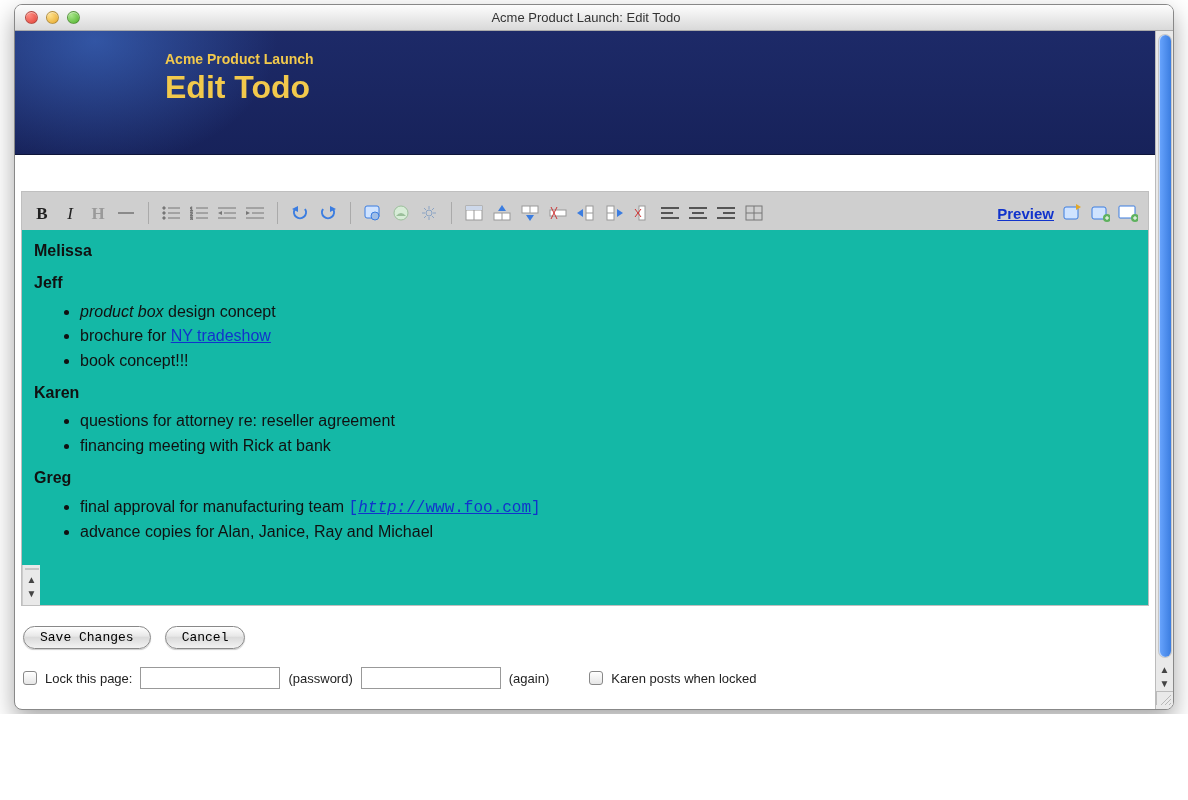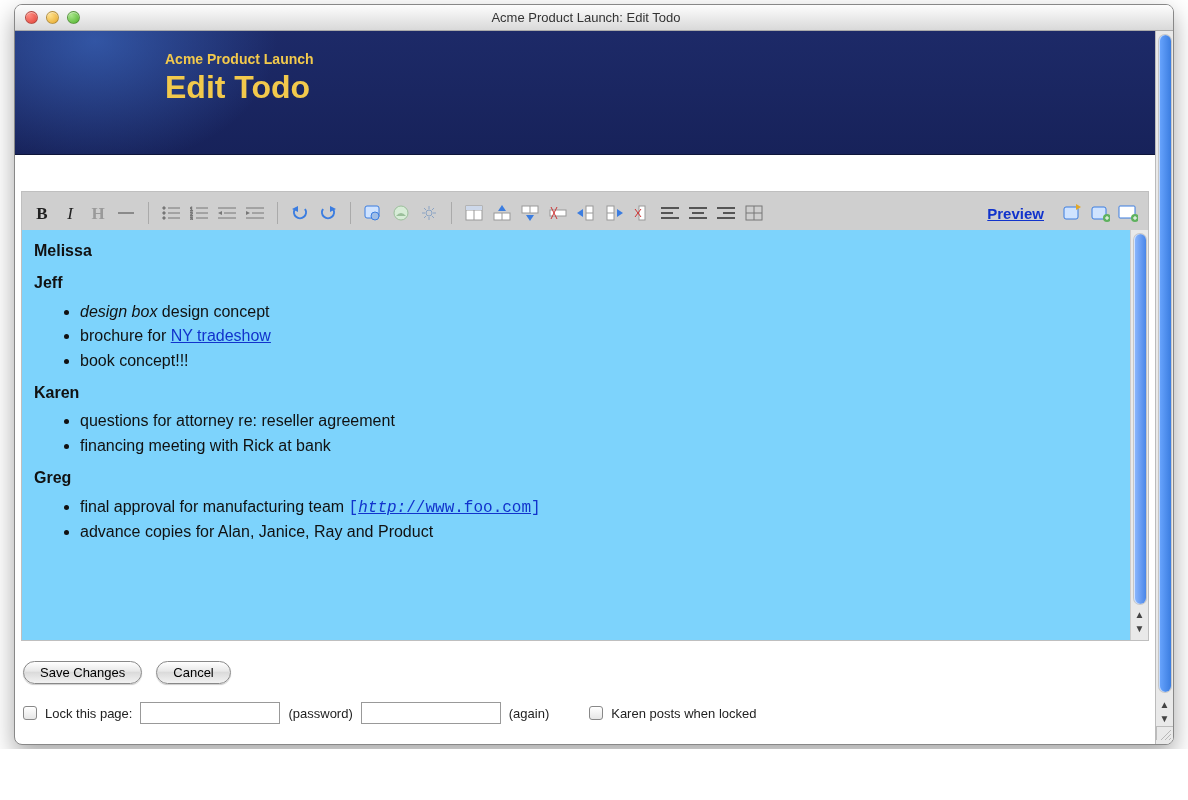--- a/index.html
+++ b/index.html
@@ -140,26 +140,27 @@
   .tbtn .lbl.b { font-weight: bold; }
   .tbtn .lbl.i { font-style: italic; }
   .tbtn .lbl.h { font-weight: bold; color: #9a9a9a; }
   .hr-mini { width: 16px; height: 2px; background: #8a8a8a; }
   .spacer { flex: 1; }
   .preview-link {
     color: #1133cc;
     font-size: 15px;
     font-weight: bold;
     text-decoration: underline;
-    margin-right: 12px;
+    margin-right: 2px;
   }
 
   .editor-body-wrap {
     display: flex;
-    background: #7dd3fc;
+    background: #14b8a6;
+    flex-direction: column;
   }
   .editor-body {
     flex: 1;
     min-width: 0;
     padding: 10px 12px 12px 12px;
     font-size: 16px;
     font-family: Verdana, "Lucida Grande", Arial, sans-serif;
     color: #111;
     line-height: 1.4;
     height: 410px;
@@ -191,20 +192,21 @@
     padding: 20px 8px 12px 8px;
   }
   .aqua-btn {
     font-size: 13px;
     padding: 3px 16px;
     border-radius: 12px;
     border: 1px solid #888;
     background: linear-gradient(#ffffff, #e7e7e7 45%, #d9d9d9 46%, #f2f2f2);
     box-shadow: 0 1px 1px rgba(0,0,0,.2);
     cursor: pointer;
+    font-family: Liberation Mono, monospace;
   }
 
   .lockbar {
     display: flex;
     align-items: center;
     gap: 8px;
     padding: 6px 8px 10px 8px;
     font-size: 13px;
     color: #222;
   }
@@ -458,38 +460,38 @@
               </svg>
           </div>
         </div>
 
         <div class="editor-body-wrap">
           <div class="editor-body">
             <p class="name">Melissa</p>
 
             <p class="name">Jeff</p>
             <ul>
-              <li><span class="ital">design box</span><span> design concept</span></li>
+              <li><span class="ital">product box</span><span> design concept</span></li>
               <li><span>brochure for </span><a href="#">NY tradeshow</a></li>
               <li>book concept!!!</li>
             </ul>
 
             <p class="name">Karen</p>
             <ul>
               <li>questions for attorney re: reseller agreement</li>
               <li>financing meeting with Rick at bank</li>
             </ul>
 
             <p class="name">Greg</p>
             <ul>
               <li>
                 <span>final approval for manufacturing team </span>
                 <span class="br-open">[</span><span class="url-part protopre">http:</span><span class="url-part">//www.foo.com</span><span class="br-close">]</span>
               </li>
-              <li>advance copies for Alan, Janice, Ray and Product</li>
+              <li>advance copies for Alan, Janice, Ray and Michael</li>
             </ul>
           </div>
           <div class="editor-scroll">
             <div class="scroll-pill"></div>
             <div class="scroll-arrow">▲</div>
             <div class="scroll-arrow">▼</div>
           </div>
         </div>
       </div>
 

